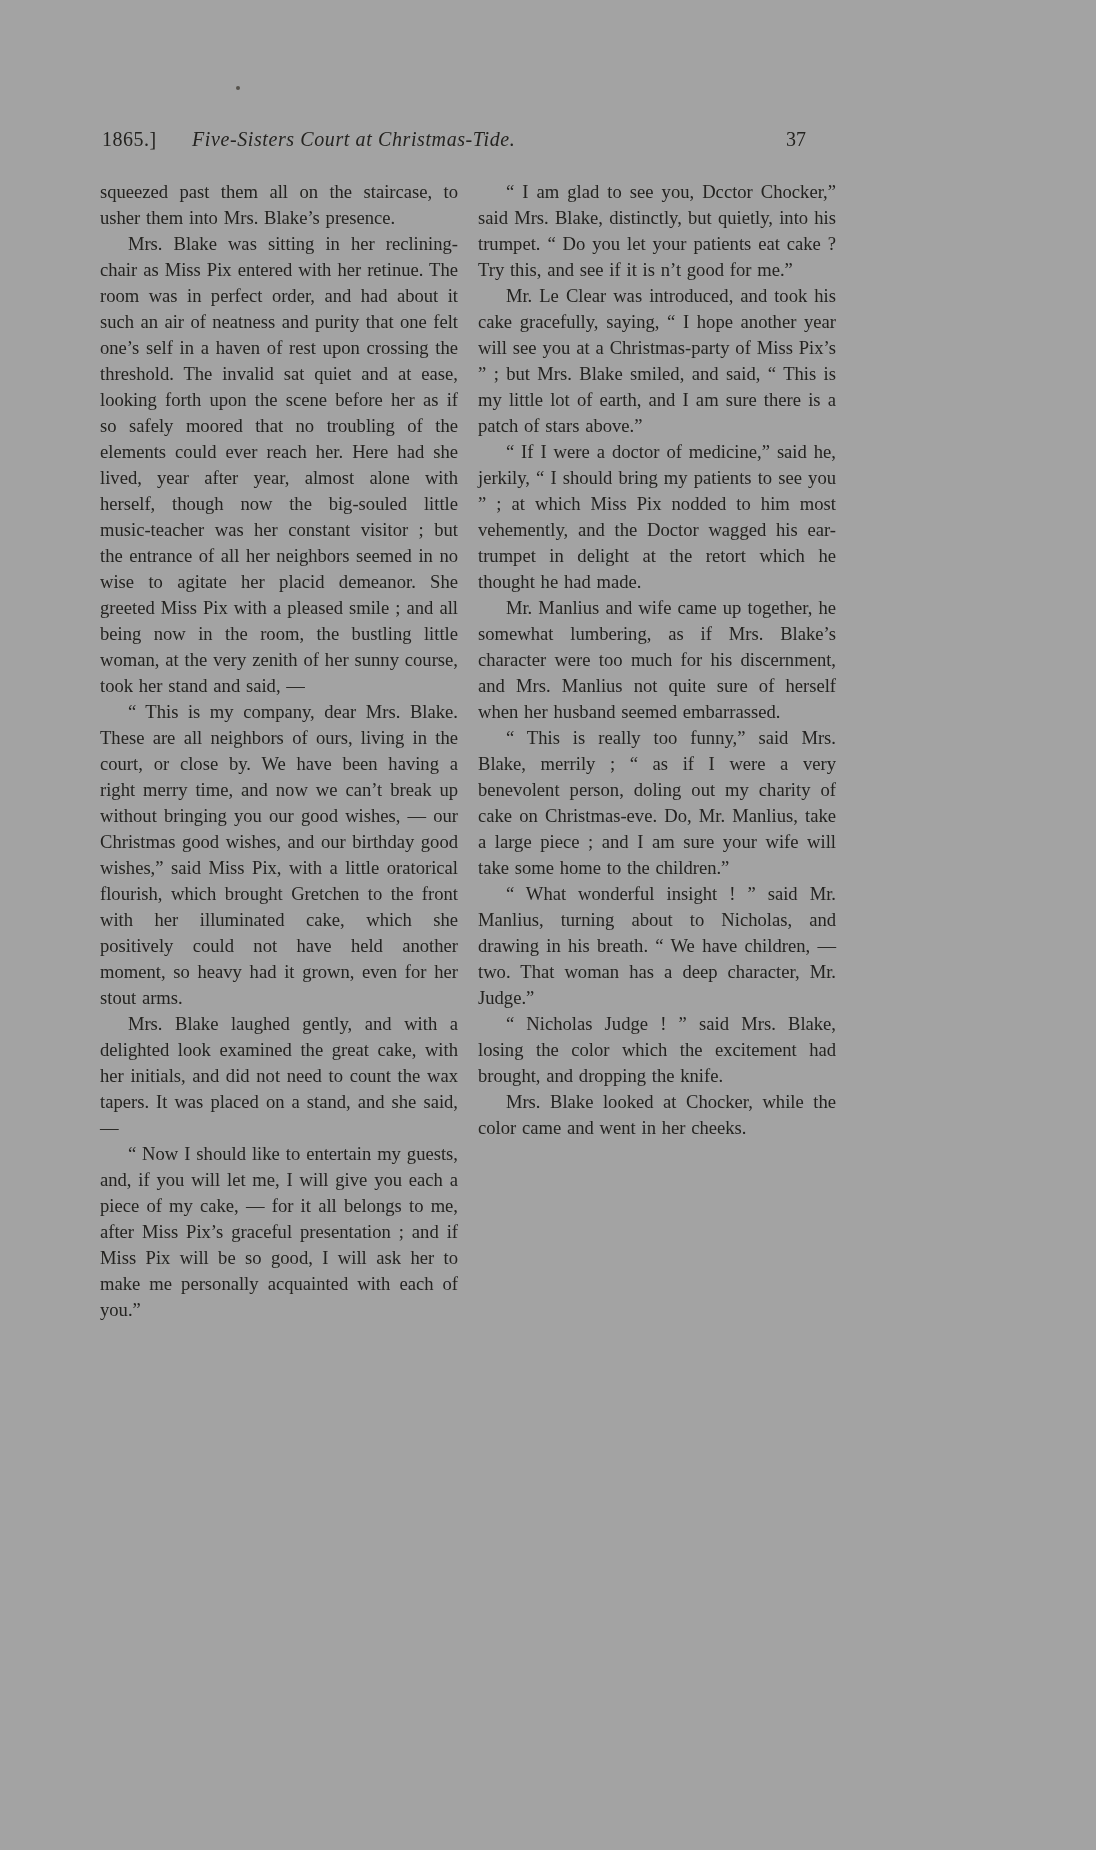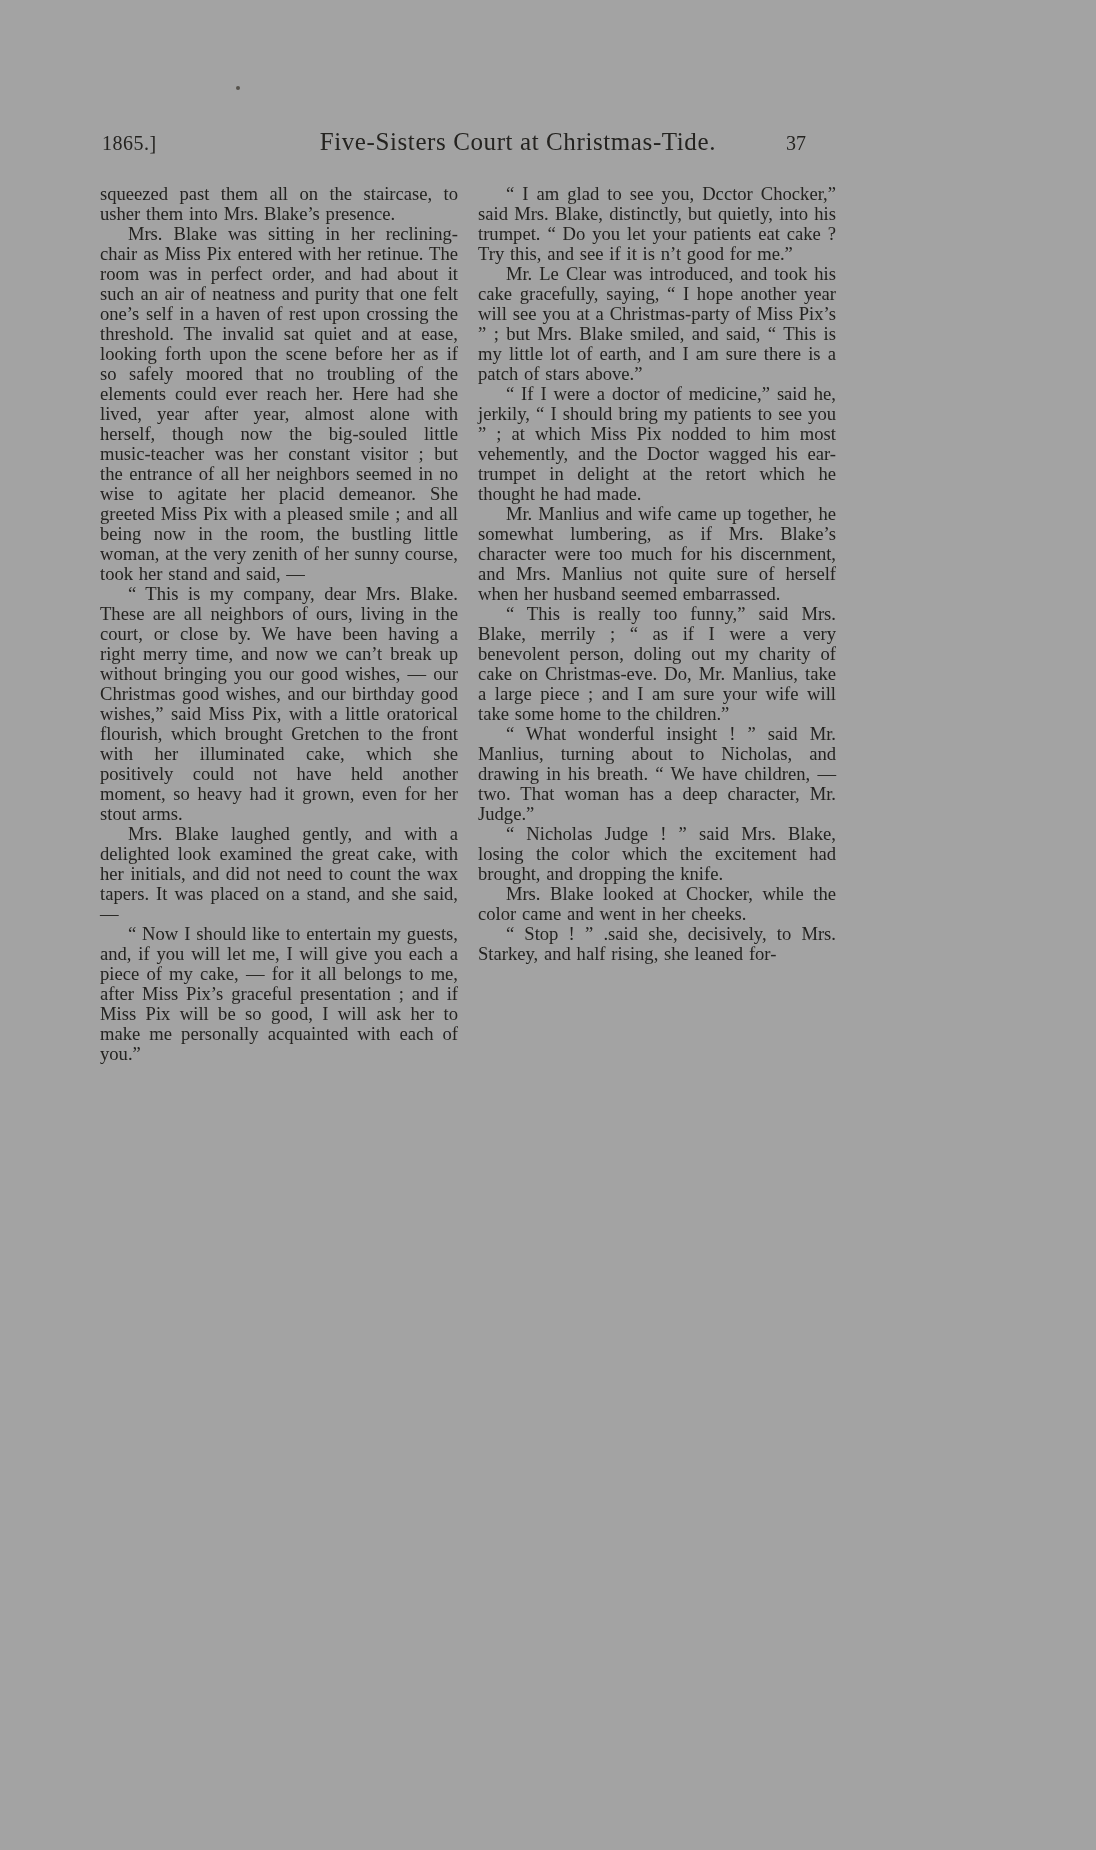--- a/index.html
+++ b/index.html
@@ -41,39 +41,40 @@
     justify-content: space-between;
     margin-bottom: 28px;
     padding: 0 2px;
   }
   .header-year {
     font-size: 20px;
     letter-spacing: 0.5px;
     width: 90px;
   }
   .header-title {
-    font-size: 25px;
+    font-size: 20px;
+    font-style: italic;
     letter-spacing: 0.6px;
-    text-align: right;
+    text-align: left;
     flex: 1;
   }
   .header-page-number {
     font-size: 20px;
     width: 90px;
     text-align: right;
     padding-right: 28px;
   }
   .columns {
     display: flex;
     gap: 20px;
   }
   .column {
     width: 358px;
     font-size: 18.6px;
-    line-height: 20px;
+    line-height: 26px;
     text-align: justify;
   }
   .para {
     margin: 0;
     text-indent: 1.5em;
     word-spacing: 0.06em;
   }
   .para.noindent {
     text-indent: 0;
   }
@@ -102,18 +103,17 @@
         </div>
       <div class="column">
           <p class="para">“ I am glad to see you, Dcctor Chocker,” said Mrs. Blake, distinctly, but quietly, into his trumpet.  “ Do you let your patients eat cake ?  Try this, and see if it is n’t good for me.”</p>
           <p class="para">Mr. Le Clear was introduced, and took his cake gracefully, saying, “ I hope another year will see you at a Christmas-party of Miss Pix’s ” ; but Mrs. Blake smiled, and said, “ This is my little lot of earth, and I am sure there is a patch of stars above.”</p>
           <p class="para">“ If I were a doctor of medicine,” said he, jerkily, “ I should bring my patients to see you ” ; at which Miss Pix nodded to him most vehemently, and the Doctor wagged his ear-trumpet in delight at the retort which he thought he had made.</p>
           <p class="para">Mr. Manlius and wife came up together, he somewhat lumbering, as if Mrs. Blake’s character were too much for his discernment, and Mrs. Manlius not quite sure of herself when her husband seemed embarrassed.</p>
           <p class="para">“ This is really too funny,” said Mrs. Blake, merrily ; “ as if I were a very benevolent person, doling out my charity of cake on Christmas-eve.  Do, Mr. Manlius, take a large piece ; and I am sure your wife will take some home to the children.”</p>
           <p class="para">“ What wonderful insight ! ” said Mr. Manlius, turning about to Nicholas, and drawing in his breath.   “ We have children, — two.   That woman has a deep character, Mr. Judge.”</p>
           <p class="para">“ Nicholas Judge ! ” said Mrs. Blake, losing the color which the excitement had brought, and dropping the knife.</p>
           <p class="para">Mrs. Blake looked at Chocker, while the color came and went in her cheeks.</p>
-          <p class="para">“ Stop ! ” .said she, decisively, to Mrs. Starkey, and half rising, she leaned for-</p>
         </div>
     </div>
 
   </div>
 </div>
 
 </body></html>

